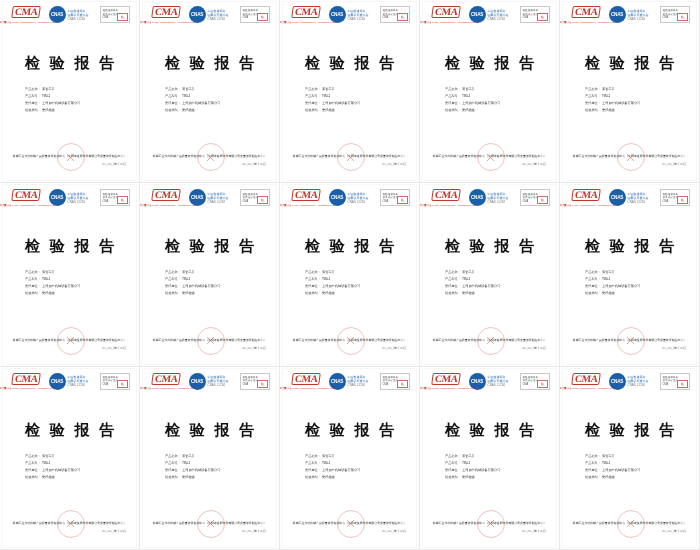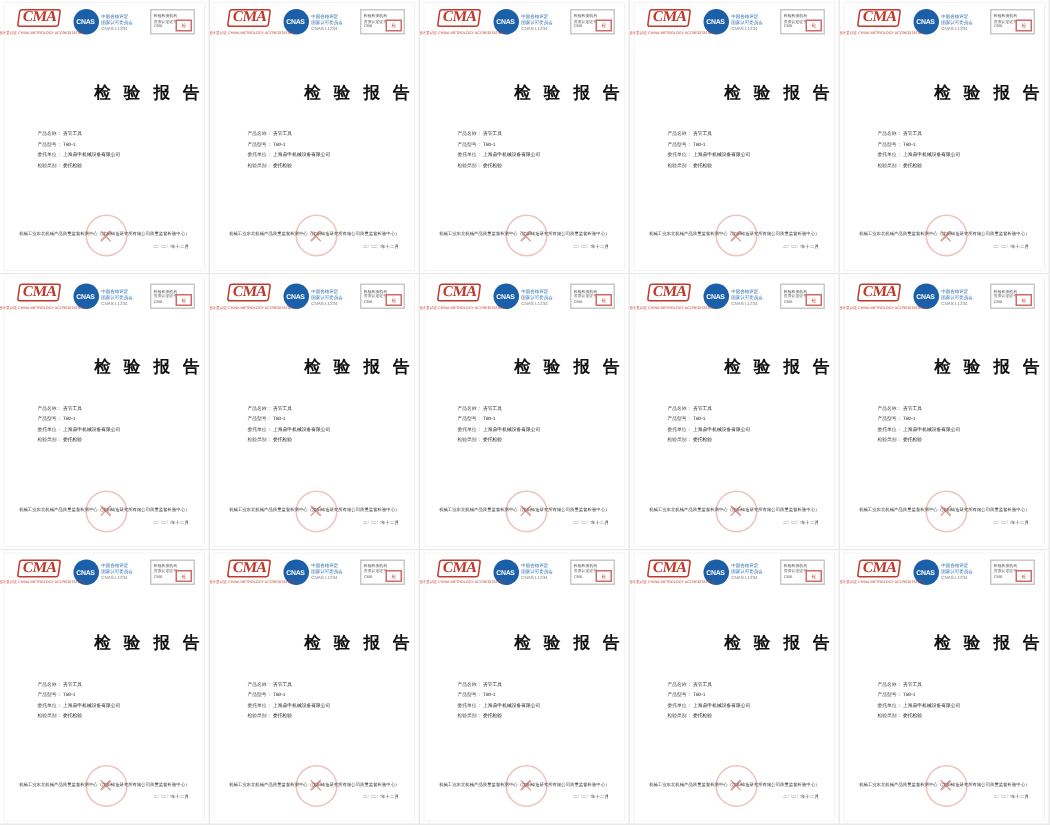--- a/index.html
+++ b/index.html
@@ -142,23 +142,23 @@
     align-items: center;
     justify-content: center;
   }
 
   
   .title {
     position: absolute;
     top: 52px;
     left: 0;
     right: 0;
-    text-align: right;
+    text-align: center;
     font-family: "Liberation Serif", serif;
-    font-size: 11px;
+    font-size: 15px;
     font-weight: bold;
     letter-spacing: 3px;
     color: #111;
     text-indent: 3px;
   }
 
   
   .info {
     position: absolute;
     top: 84px;

